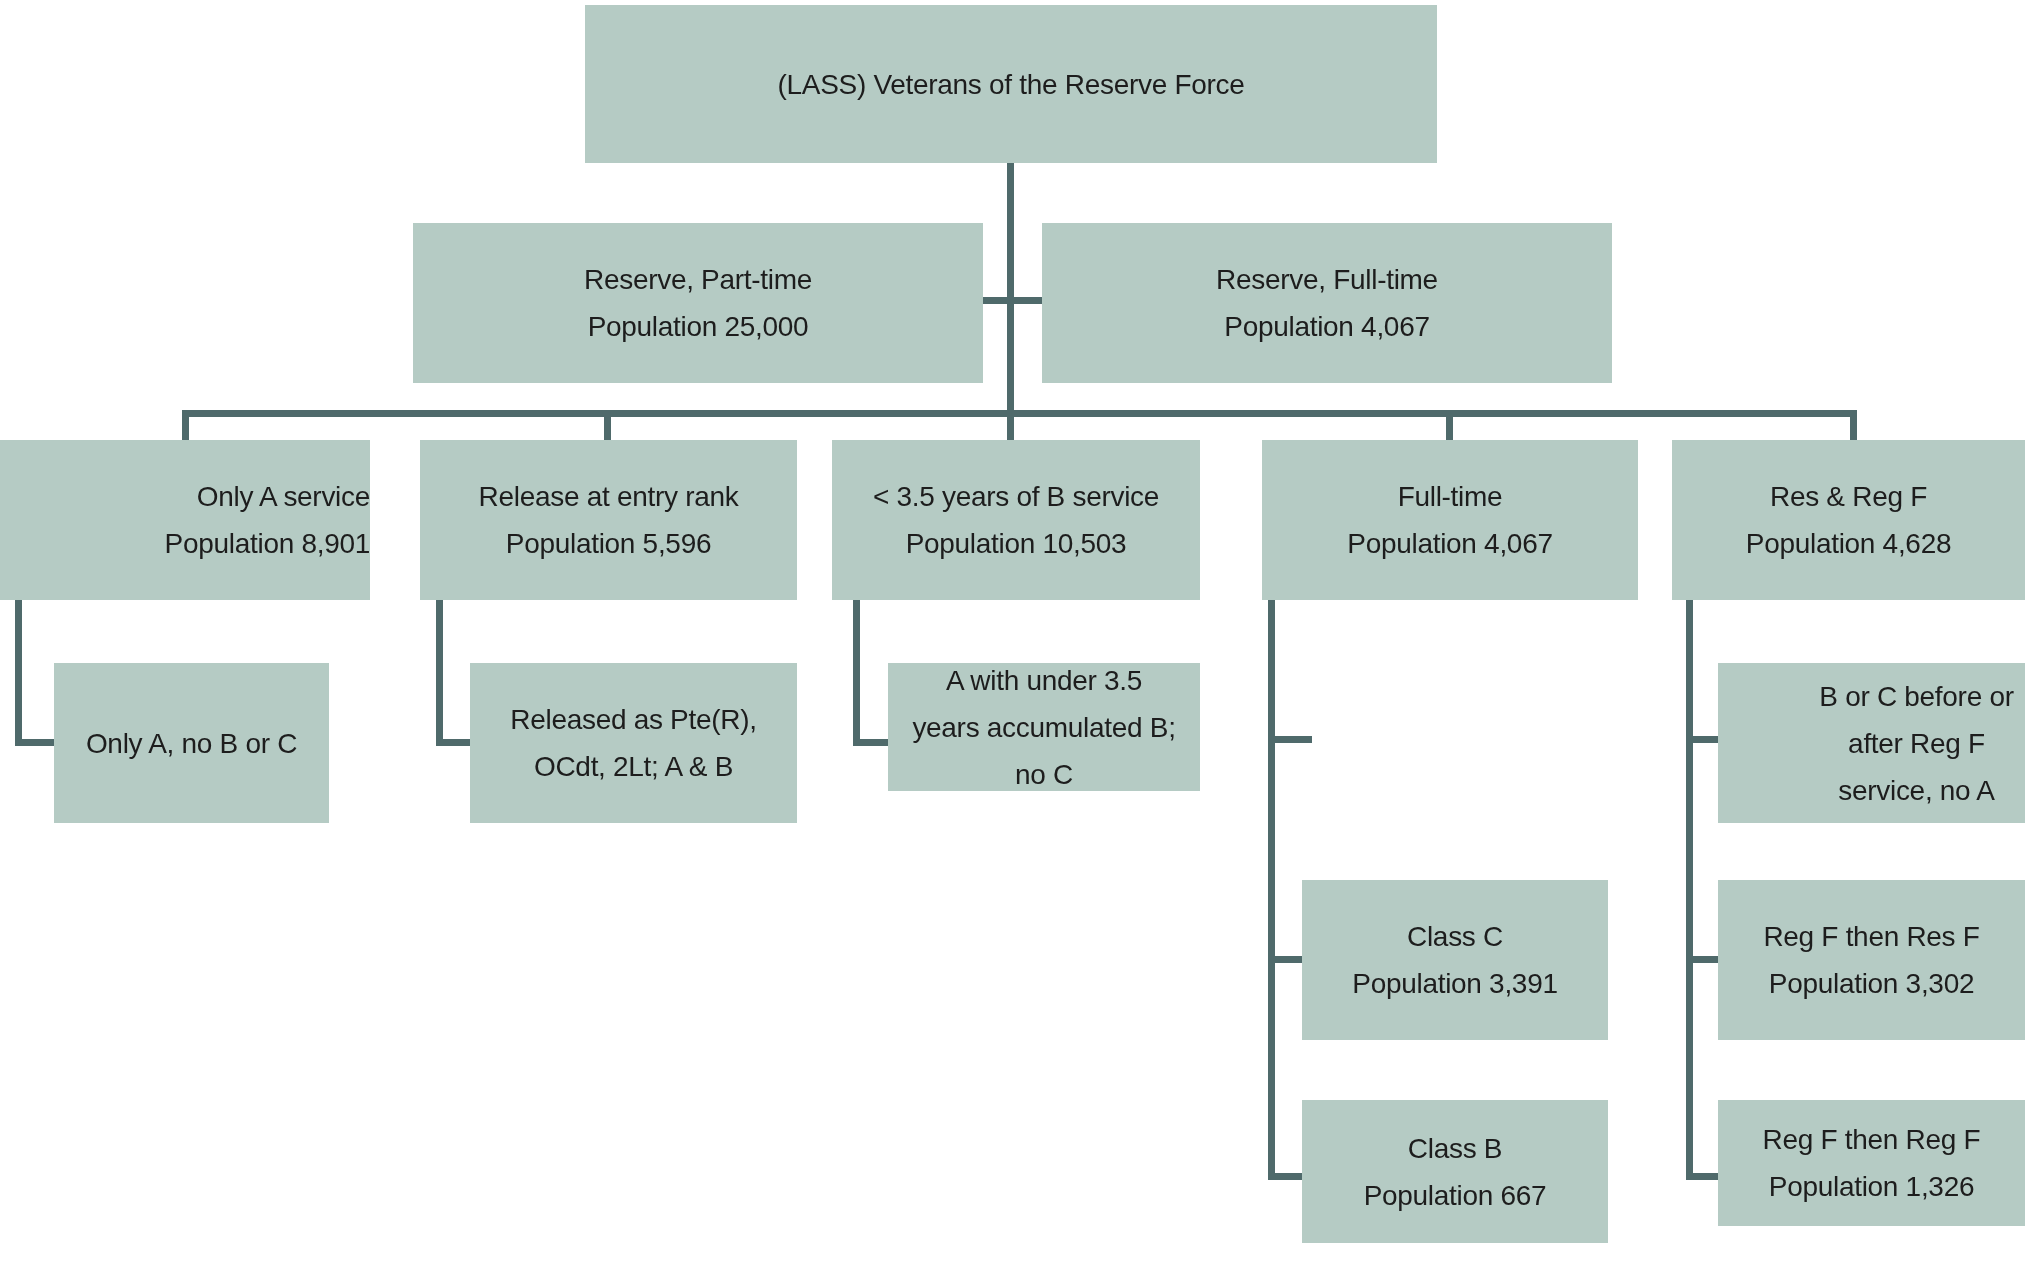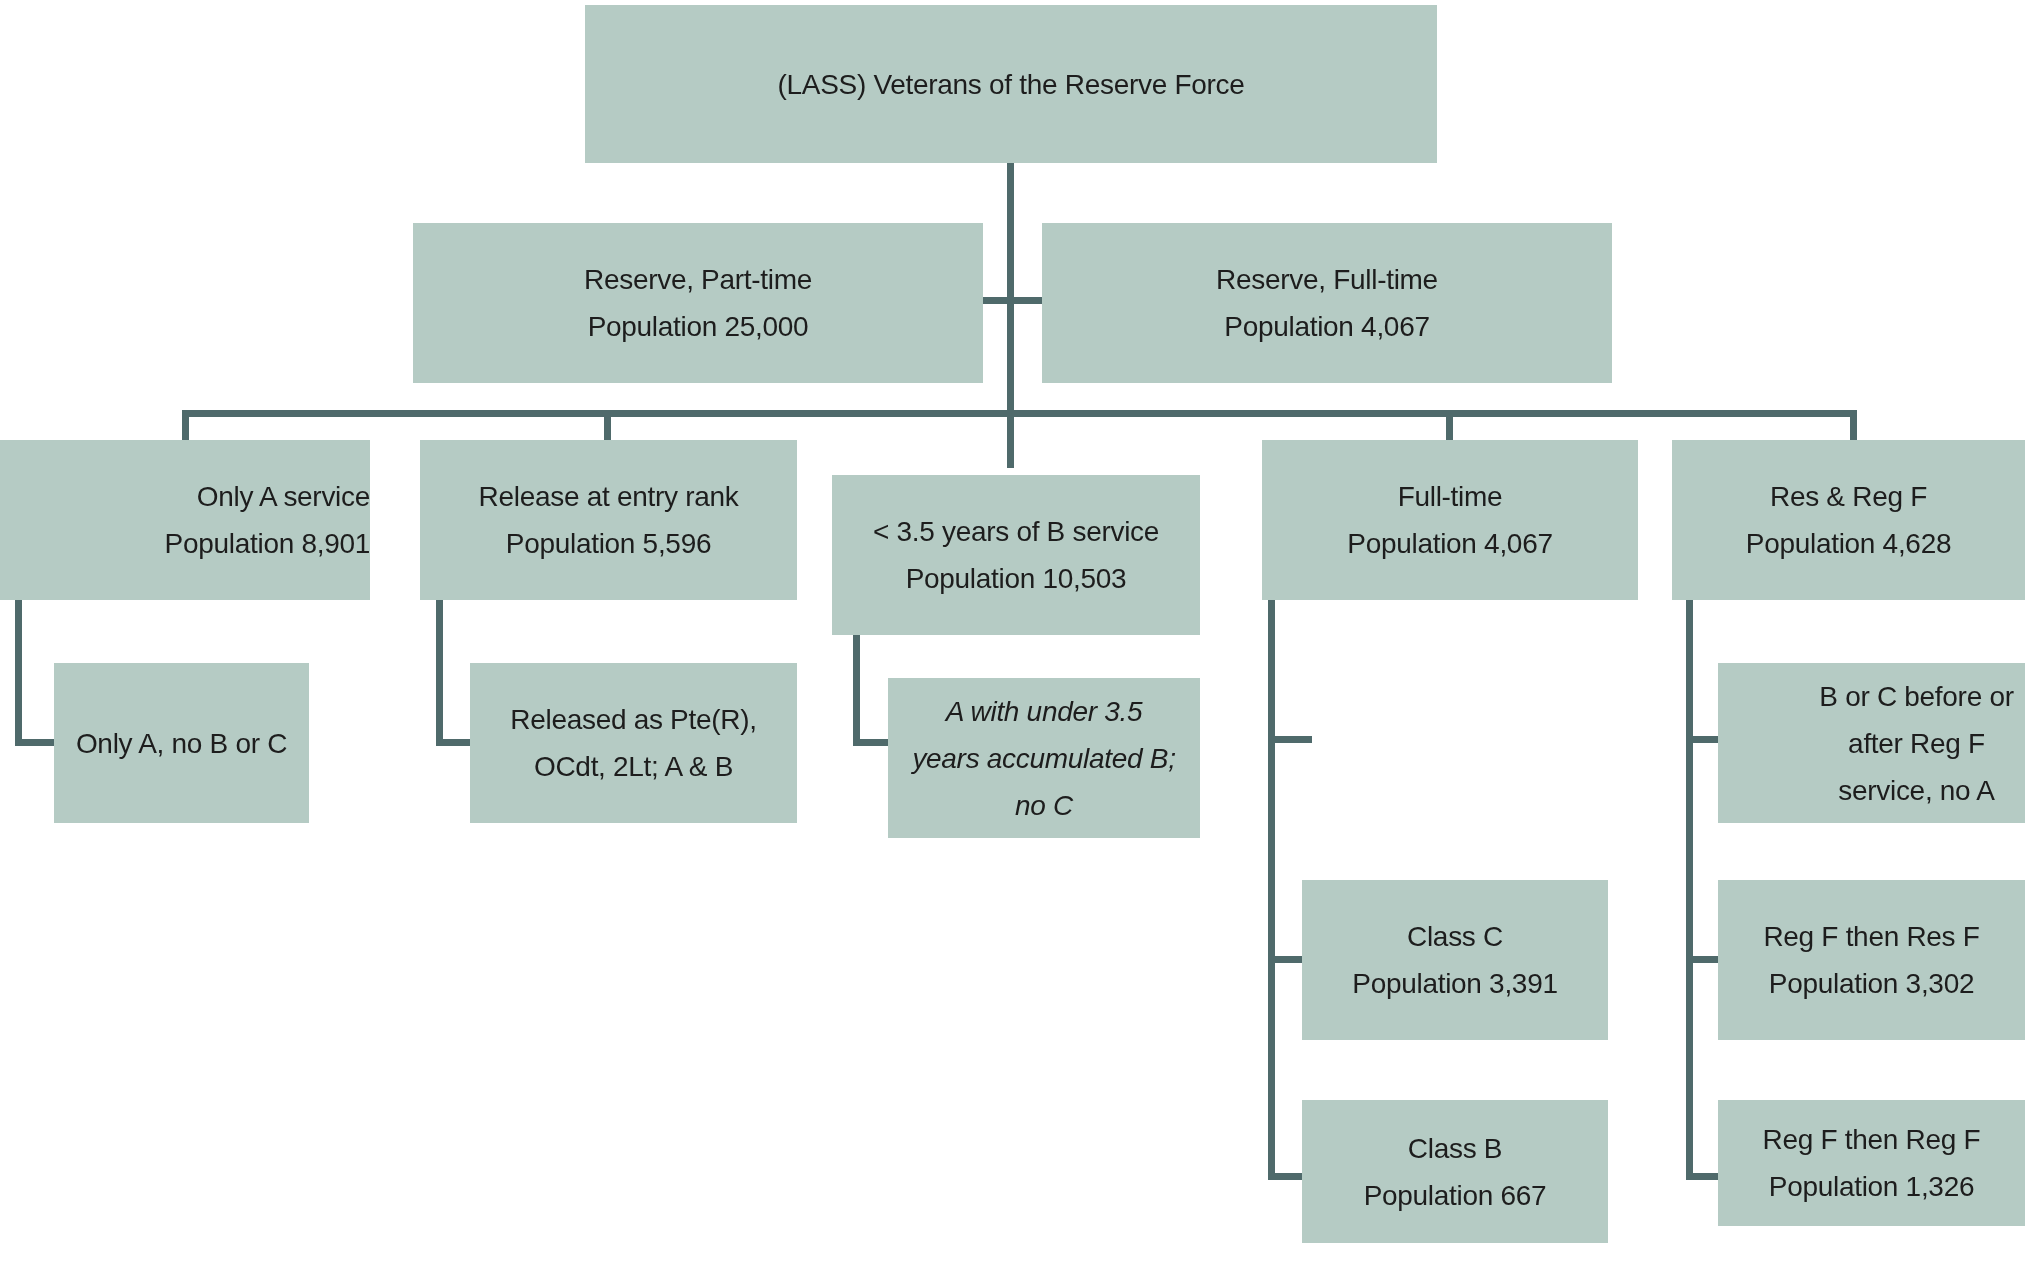--- a/index.html
+++ b/index.html
@@ -40,26 +40,26 @@
     position:absolute;
     background:var(--line);
     z-index:1;
   }
   
   #n-root {left:585px;  top:5px;    width:852px; height:158px;}
   #n-l2a  {left:413px;  top:223px;  width:570px; height:160px;}
   #n-l2b  {left:1042px; top:223px;  width:570px; height:160px;}
   #n-c1   {left:0px;    top:440px;  width:370px; height:160px;align-items:flex-end;}
   #n-c2   {left:420px;  top:440px;  width:377px; height:160px;}
-  #n-c3   {left:832px;  top:440px;  width:368px; height:160px;margin-top:35px;}
+  #n-c3   {left:832px;  top:440px;  width:368px; height:160px;}
   #n-c4   {left:1262px; top:440px;  width:376px; height:160px;}
   #n-c5   {left:1672px; top:440px;  width:353px; height:160px;}
-  #n-c1k  {left:54px;   top:663px;  width:255px; height:160px;}
+  #n-c1k  {left:54px;   top:663px;  width:275px; height:160px;}
   #n-c2k  {left:470px;  top:663px;  width:327px; height:160px;}
-  #n-c3k  {left:888px;  top:678px;  width:312px; height:160px;font-style:italic;}
+  #n-c3k  {left:888px;  top:663px;  width:312px; height:128px;}
   #n-c4k1 {left:1302px; top:663px;  width:306px; height:160px;}
   #n-c4k2 {left:1302px; top:880px;  width:306px; height:160px;}
   #n-c4k3 {left:1302px; top:1100px; width:306px; height:143px;}
   #n-c5k1 {left:1718px; top:663px;  width:307px; height:160px;padding-left:45px;}
   #n-c5k2 {left:1718px; top:880px;  width:307px; height:160px;}
   #n-c5k3 {left:1718px; top:1100px; width:307px; height:126px;text-align:center;}
   
   #v-main   {left:1007px; top:163px; width:7px;    height:305px;}
   #h-l2tick {left:972px;  top:297px; width:81px;   height:7px;}
   #h-bus    {left:182px;  top:410px; width:1675px; height:7px;}

